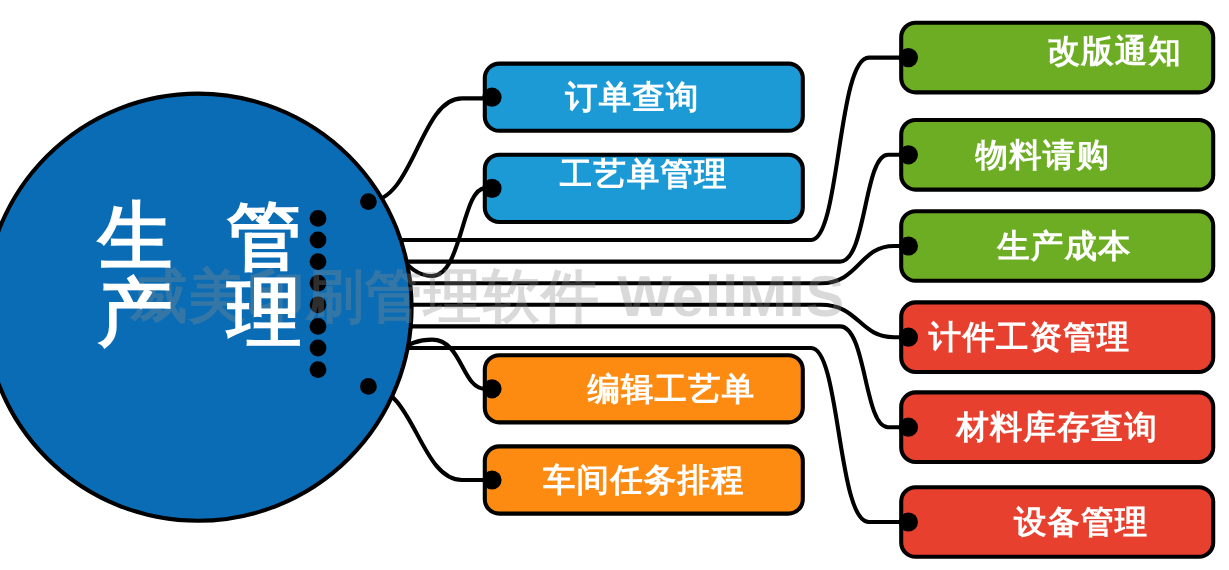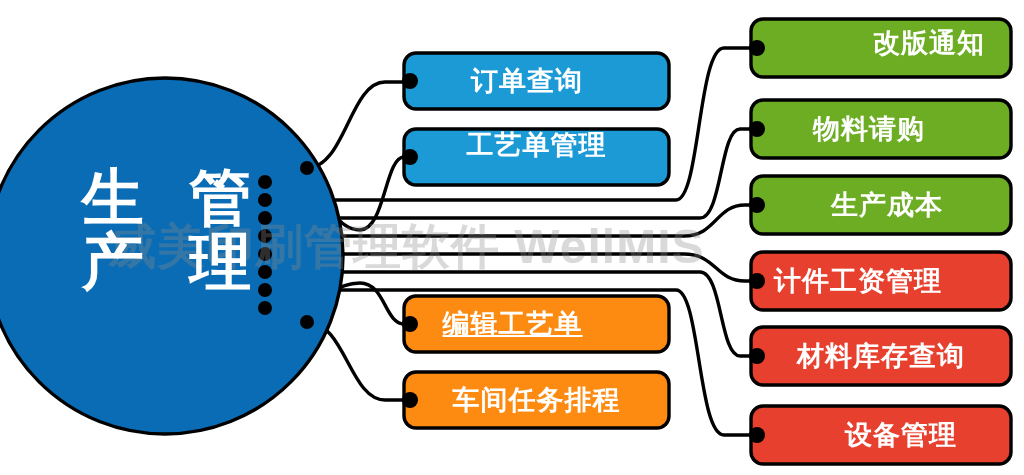--- a/index.html
+++ b/index.html
@@ -133,21 +133,21 @@
   <div class="watermark">威美印刷管理软件 WellMIS</div>
 
   <div class="hub-label">
     <span>生产</span>
     <span>管理</span>
   </div>
 
   <div id="label-layer">
       <div class="node-label" style="left: 404px; top: 53px; width: 246px; height: 56px;">订单查询</div>
       <div class="node-label" style="left: 404px; top: 117px; width: 265px; height: 56px;">工艺单管理</div>
-      <div class="node-label" style="left: 380px; top: 296px; width: 265px; height: 56px; text-decoration: underline;">编辑工艺单</div>
+      <div class="node-label" style="left: 427px; top: 296px; width: 265px; height: 56px;">编辑工艺单</div>
       <div class="node-label" style="left: 404px; top: 372px; width: 265px; height: 56px; border-radius: 25px;">车间任务排程</div>
       <div class="node-label" style="left: 751px; top: 19px; width: 260px; height: 48px; margin-left: 48px;">改版通知</div>
       <div class="node-label" style="left: 751px; top: 100px; width: 236px; height: 58px;">物料请购</div>
       <div class="node-label" style="left: 751px; top: 176px; width: 272px; height: 58px;">生产成本</div>
       <div class="node-label" style="left: 728px; top: 252px; width: 260px; height: 58px;">计件工资管理</div>
       <div class="node-label" style="left: 751px; top: 327px; width: 260px; height: 58px;">材料库存查询</div>
       <div class="node-label" style="left: 751px; top: 406px; width: 300px; height: 58px;">设备管理</div>
     </div>
 </div>
 

